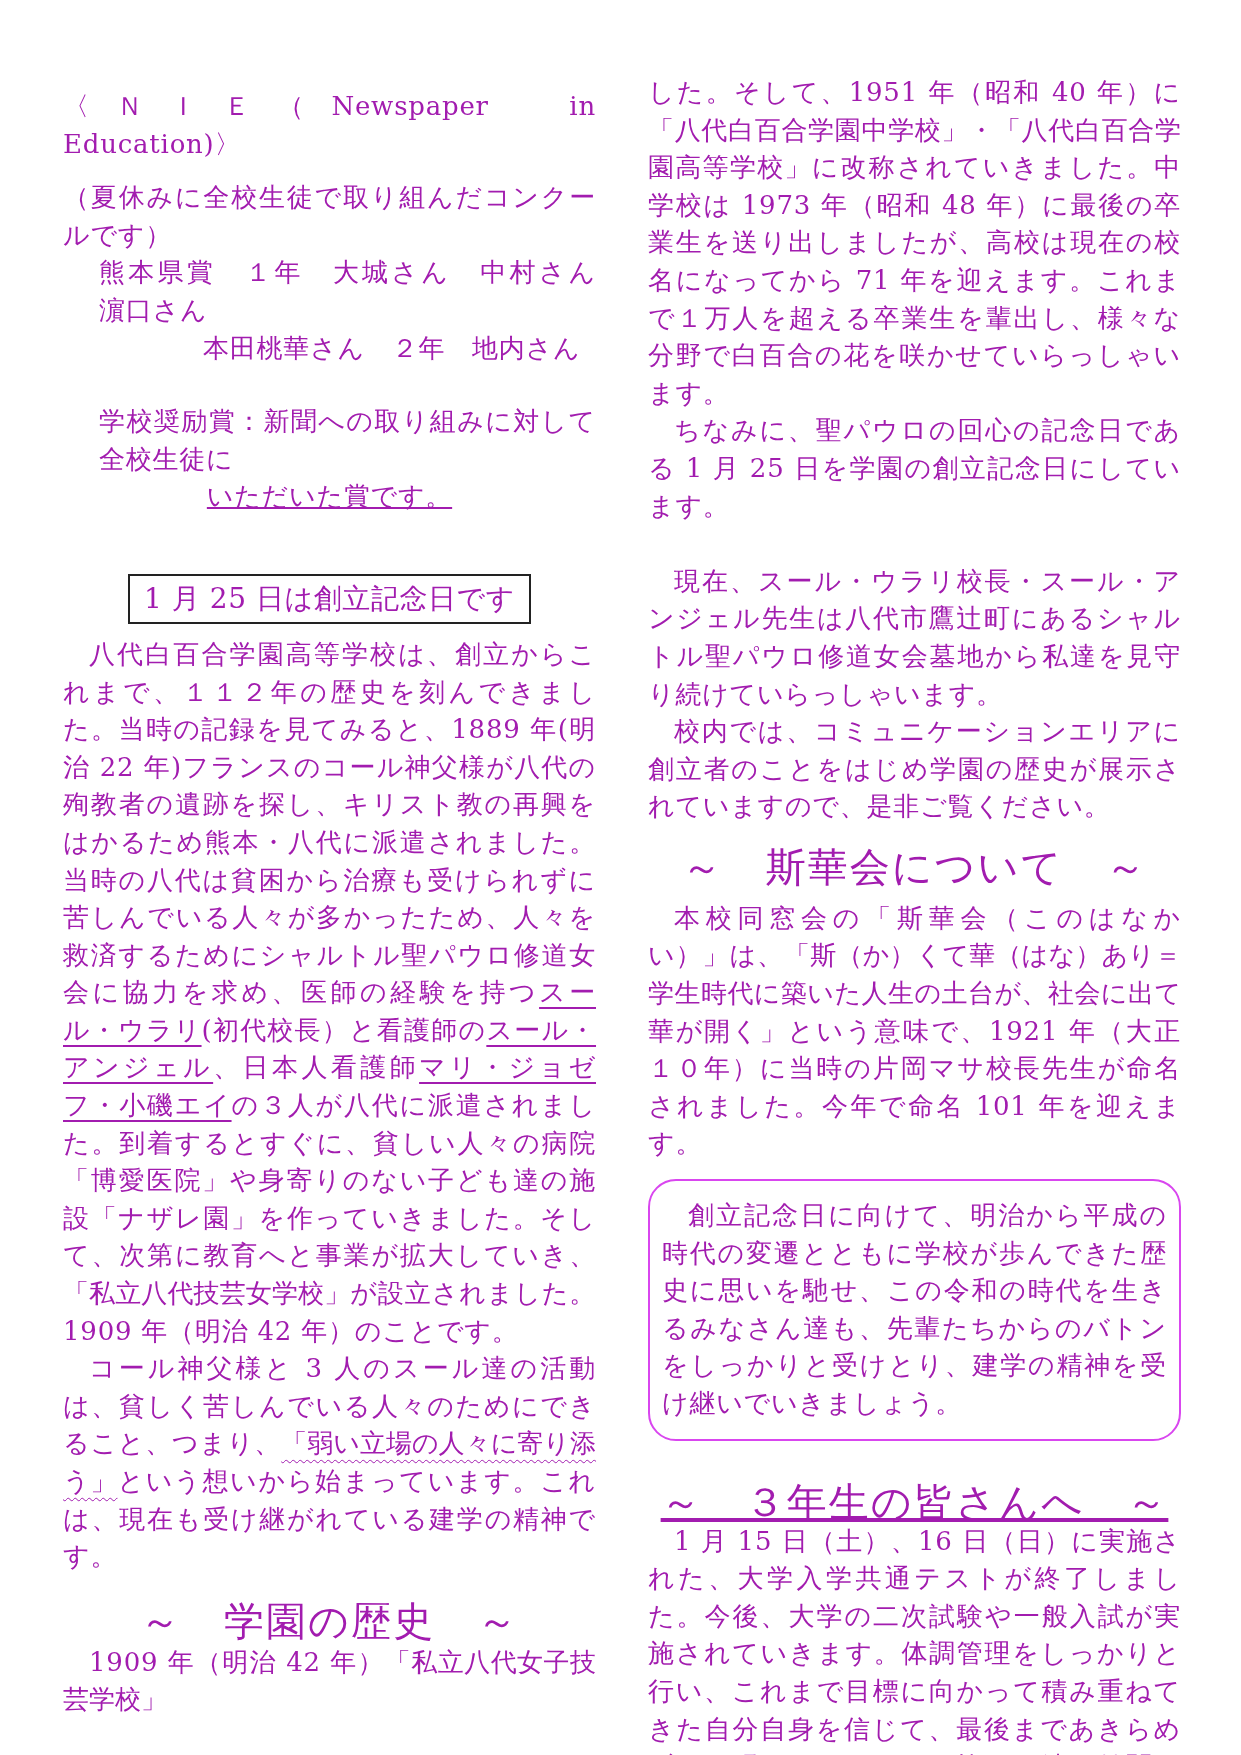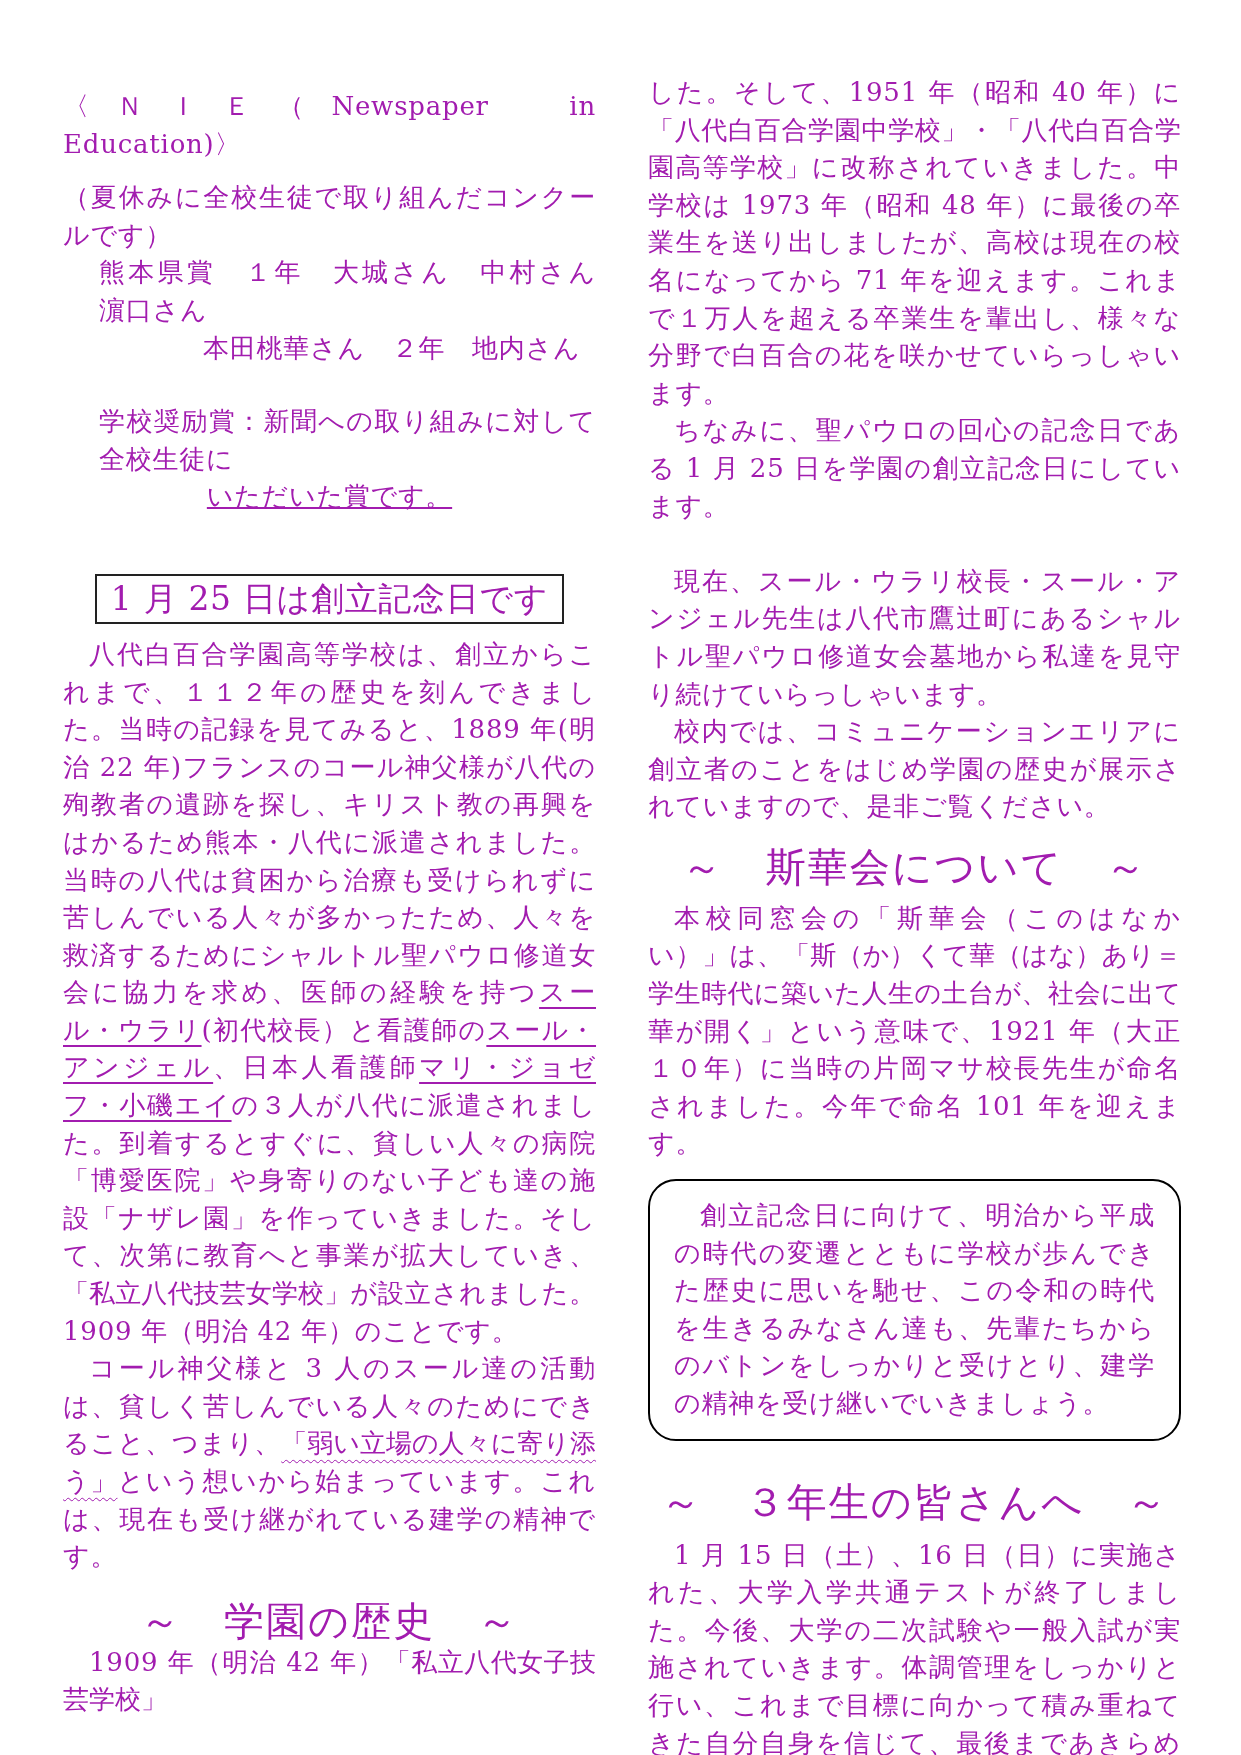--- a/index.html
+++ b/index.html
@@ -32,39 +32,39 @@
   .awards{margin-bottom:36px;}
   .ind36{padding-left:36px;}
   .ind140{padding-left:140px;text-align:left;}
   .centered{text-align:center;text-decoration:underline;}
 
   .boxed-wrap{text-align:center;margin-top:58px;margin-bottom:12px;}
   .boxed-title{
     display:inline-block;
     border:2px solid #222;
     padding:0 14px;
-    font-size:33px;
+    font-size:28px;
     line-height:46px;
     letter-spacing:0.02em;
   }
 
   .heading{
     text-align:center;
     font-size:40px;
     line-height:42px;
     letter-spacing:0.05em;
   }
   .h-gakuen{margin-top:24px;margin-bottom:2px;}
   .h-konoha{margin-top:20px;margin-bottom:12px;}
-  .h-sannen{margin-top:40px;margin-bottom:14px;}
+  .h-sannen{margin-top:40px;text-decoration:underline;}
 
   .callout{
-    border:2px solid #000000;
+    border:2px solid #d946ef;
     border-radius:28px;
-    padding:16px 24px;
+    padding:16px 12px;
     margin-top:16px;
     margin-bottom:0;
   }
 
   .spacer{height:37.6px;}
 
   .u{
     text-decoration:underline;
     text-decoration-thickness:1.5px;
     text-underline-offset:6px;

